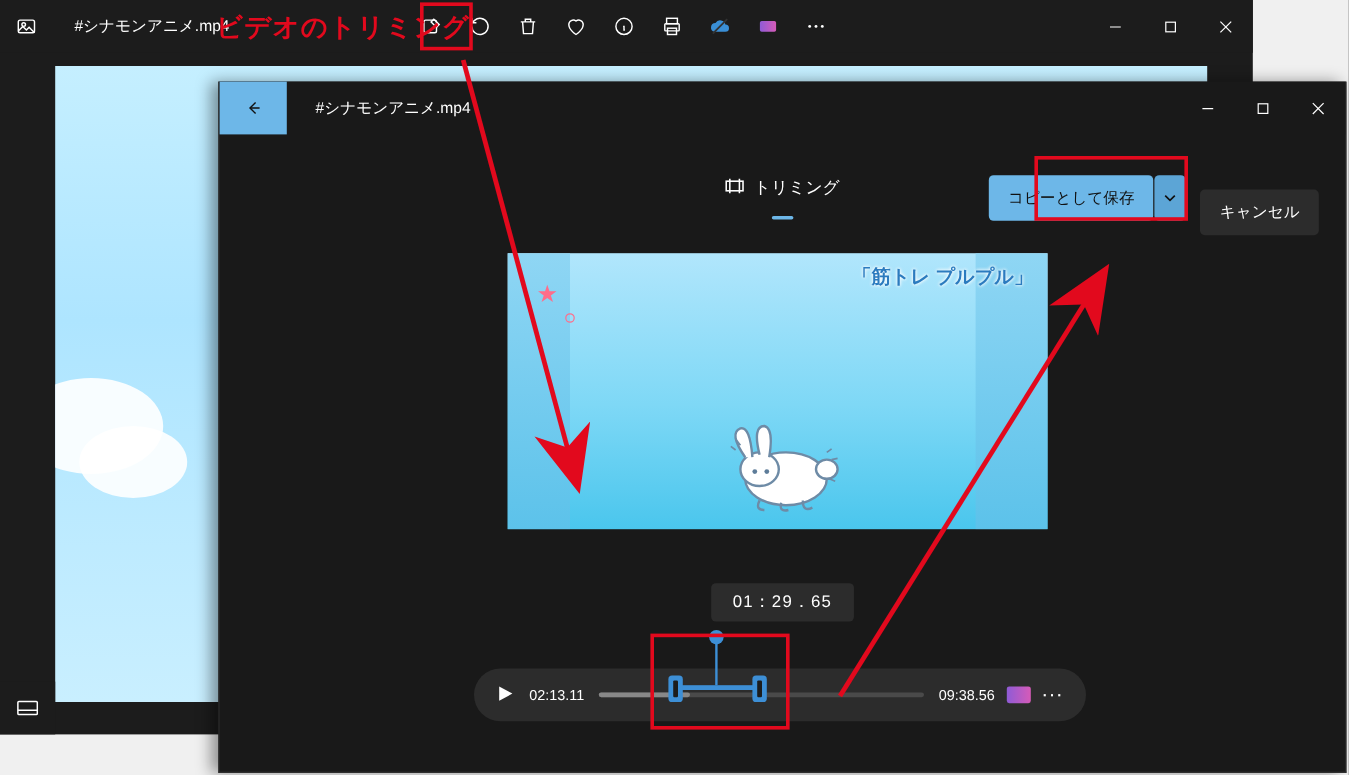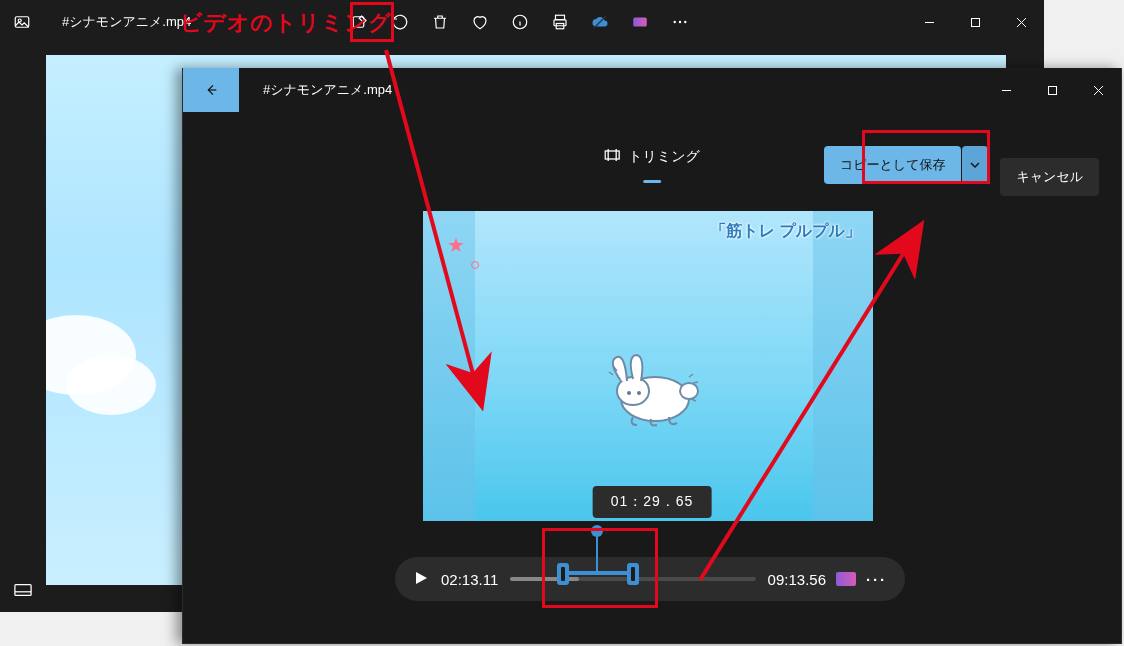--- a/index.html
+++ b/index.html
@@ -35,32 +35,32 @@
   .editor-header { display:flex; align-items:center; justify-content:flex-end; padding:22px 22px 0 22px; gap:12px; position:relative; }
   .trim-label { position:absolute; left:50%; transform:translateX(-50%); color:#fff; font-size:14px; display:flex; align-items:center; gap:8px; flex-direction:column; }
   .trim-label .row1 { display:flex; align-items:center; gap:8px; }
   .trim-label .underline { width:18px; height:3px; background:#6db7e8; border-radius:2px; margin-top:6px; }
   .btn { height:38px; border-radius:4px; font-size:13px; display:flex; align-items:center; border:none; }
   .btn-primary { background:#6db7e8; color:#111; padding:0 16px; }
   .btn-drop { background:#5ca5d6; width:26px; justify-content:center; color:#111; margin-left:1px; }
   .btn-secondary { background:#2c2c2c; color:#fff; padding:0 16px;margin-top:24px; }
   .primary-group { display:flex; }
 
-  .preview { position:absolute; left:240px; top:143px; width:450px; height:310px; background:linear-gradient(180deg,#b1e6fc 0%, #7ed8f6 55%, #4ac6ed 100%); overflow:hidden; }
+  .preview { position:absolute; left:240px; top:143px; width:450px; height:230px; background:linear-gradient(180deg,#b1e6fc 0%, #7ed8f6 55%, #4ac6ed 100%); overflow:hidden; }
   .preview .side-r { position:absolute; right:0; top:0; width:60px; height:100%; background:linear-gradient(180deg,#8fd6f4 0%, #5cc2ea 100%); }
   .preview .side-l { position:absolute; left:0; top:0; width:52px; height:100%; background:linear-gradient(180deg,#8fd6f4 0%, #5cc2ea 100%); }
   .preview .caption { position:absolute; right:12px; top:10px; color:#2b7bbf; font-weight:bold; font-size:16px; text-shadow:0 0 3px #fff,0 0 3px #fff; }
   .bunny { position:absolute; left:180px; top:140px; }
 
   .star { position:absolute; left:24px; top:22px; color:#ff6d8a; font-size:20px; }
   .dot  { position:absolute; left:48px; top:50px; width:8px; height:8px; border:1.5px solid #ff6d8a; border-radius:50%; }
 
   .time-pill { position:absolute; left:50%; transform:translateX(-50%); top:418px; background:#2c2c2c; color:#fff; padding:7px 18px; border-radius:4px; font-size:14px; letter-spacing:1px; }
 
-  .playbar { position:absolute; left:212px; bottom:42px; width:510px; height:44px; background:#2c2c2c; border-radius:22px; display:flex; align-items:center; padding:0 18px; gap:12px; color:#fff; font-size:15px; }
+  .playbar { position:absolute; left:212px; bottom:42px; width:510px; height:44px; background:#2c2c2c; border-radius:22px; display:flex; align-items:center; padding:0 18px; gap:12px; color:#fff; font-size:12px; }
   .playbar .track { flex:1; height:4px; background:#4a4a4a; border-radius:2px; position:relative; }
   .playbar .track .fill { position:absolute; left:0; top:0; height:100%; width:28%; background:#888; border-radius:2px; }
   .playbar .play-icon svg { width:16px; height:16px; }
   .t-end { display:flex; align-items:center; gap:10px; }
   .clip-icon { width:20px; height:14px; background:linear-gradient(90deg,#8f5bd6,#d65bb8); border-radius:2px; }
   .more { letter-spacing:2px; font-weight:bold; }
 
   
   .trim-overlay { position:absolute; left:374px; bottom:40px; width:90px; height:78px; pointer-events:none; }
   .trim-overlay .pin { position:absolute; left:34px; top:0; width:12px; height:12px; background:#3d8fd6; border-radius:50%; }
@@ -261,21 +261,21 @@
     <span class="play-icon">
       <svg viewBox="0 0 16 16" fill="#fff">
           <path d="M3 2l11 6-11 6z"></path>
         </svg>
     </span>
     <span>02:13.11</span>
     <div class="track">
         <div class="fill"></div>
       </div>
     <div class="t-end">
-      <span>09:13.56</span>
+      <span>09:38.56</span>
       <span class="clip-icon"></span>
       <span class="more">···</span>
     </div>
   </div>
 
   <div class="trim-overlay">
     <div class="pin"></div>
       <div class="stem"></div>
       <div class="bar"></div>
     <div class="hL"></div>

